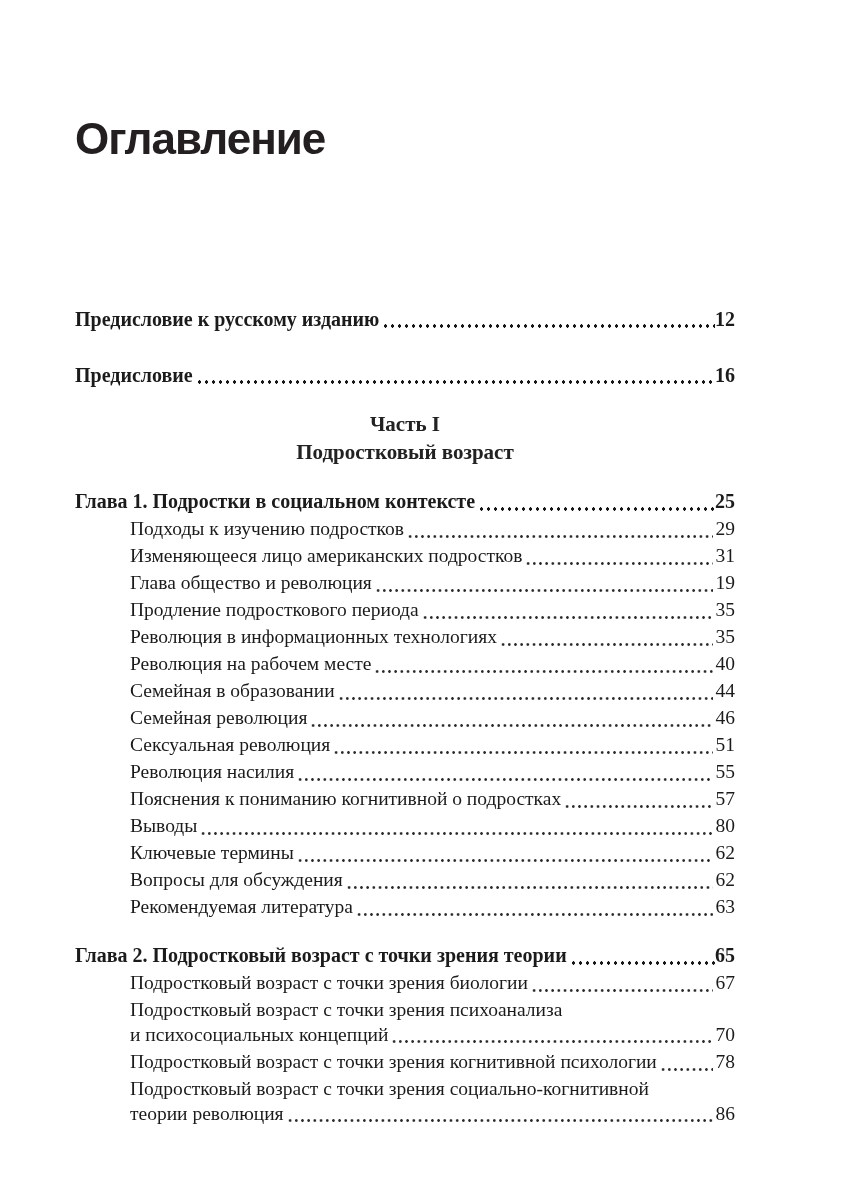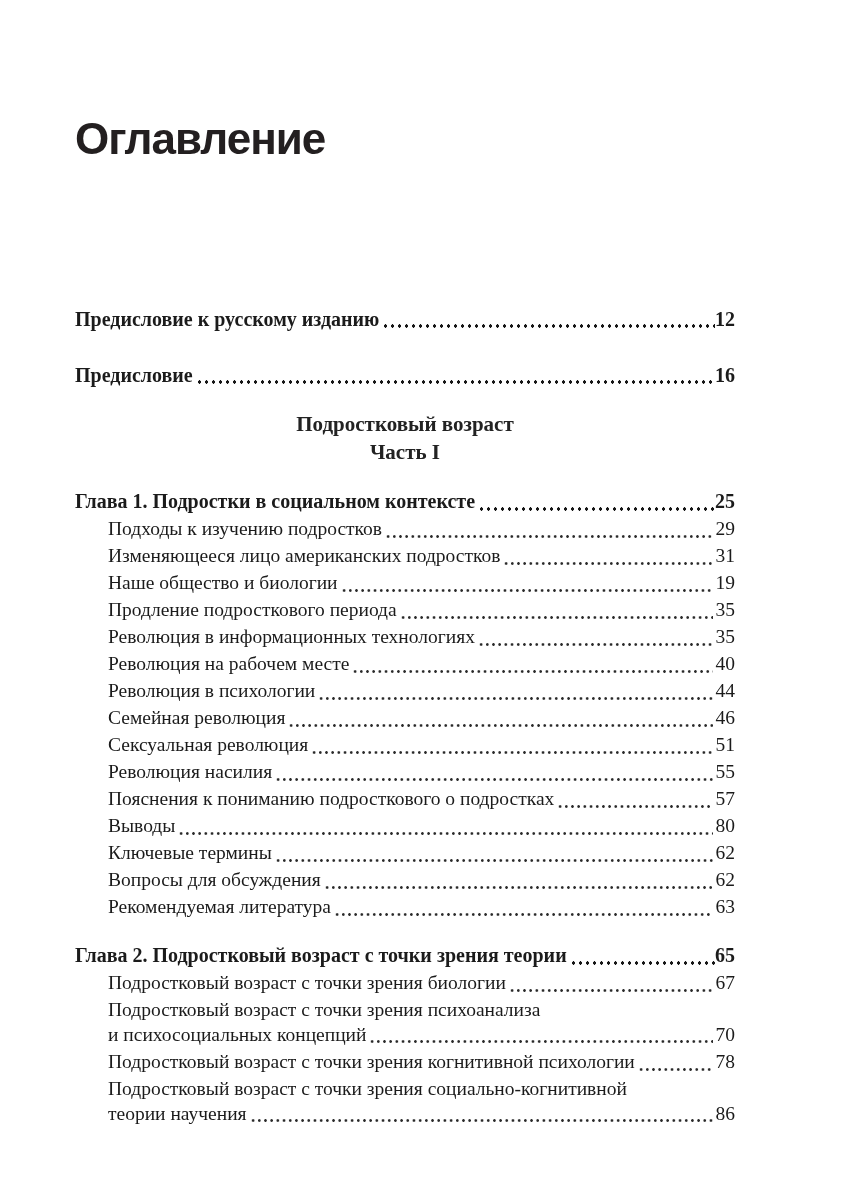--- a/index.html
+++ b/index.html
@@ -36,21 +36,21 @@
   .fm + .fm{margin-top:30px;}
   .part-heading{
     margin-top:22px;text-align:center;
     font-weight:bold;font-size:21px;line-height:28px;color:#222;
   }
   .chapter-heading{font-size:20px;line-height:27px;margin-top:22px;}
   .chapter + .chapter{margin-top:0;font-family:Liberation Serif, serif;}
   .chapter .chapter-heading{margin-top:22px;}
   #chapters .chapter:first-child .chapter-heading{margin-top:22px;}
   .entry{font-size:19.5px;line-height:27px;}
-  .indent{margin-left:33px;}
+  .indent{margin-left:55px;}
   .toc-multi{font-size:19.5px;line-height:25px;padding:1px 0;}
   .toc-multi .toc-line{white-space:nowrap;}
 </style>
 </head>
 <body>
 
 <div class="page">
   <h1 class="page-title">Оглавление</h1>
 
   <div class="frontmatter" id="frontmatter">
@@ -60,83 +60,83 @@
         <span class="toc-page">12</span>
       </div>
       <div class="toc-row fm bold">
         <span class="toc-label">Предисловие</span>
         <span class="leader"></span>
         <span class="toc-page">16</span>
       </div>
     </div>
 
   <div class="part-heading">
+    <div>Часть I</div>
     <div>Подростковый возраст</div>
-    <div>Часть I</div>
   </div>
 
   <div id="chapters">
       <section class="chapter">
         <div class="toc-row chapter-heading bold">
           <span class="toc-label">Глава 1. Подростки в социальном контексте</span>
           <span class="leader"></span>
           <span class="toc-page">25</span>
         </div>
         <div class="toc-row entry indent">
           <span class="toc-label">Подходы к изучению подростков</span>
           <span class="leader"></span>
           <span class="toc-page">29</span>
         </div>
         <div class="toc-row entry indent">
           <span class="toc-label">Изменяющееся лицо американских подростков</span>
           <span class="leader"></span>
           <span class="toc-page">31</span>
         </div>
         <div class="toc-row entry indent">
-          <span class="toc-label">Наше общество и биологии</span>
+          <span class="toc-label">Глава общество и революция</span>
           <span class="leader"></span>
           <span class="toc-page">19</span>
         </div>
         <div class="toc-row entry indent">
           <span class="toc-label">Продление подросткового периода</span>
           <span class="leader"></span>
           <span class="toc-page">35</span>
         </div>
         <div class="toc-row entry indent">
           <span class="toc-label">Революция в информационных технологиях</span>
           <span class="leader"></span>
           <span class="toc-page">35</span>
         </div>
         <div class="toc-row entry indent">
           <span class="toc-label">Революция на рабочем месте</span>
           <span class="leader"></span>
           <span class="toc-page">40</span>
         </div>
         <div class="toc-row entry indent">
-          <span class="toc-label">Революция в психологии</span>
+          <span class="toc-label">Семейная в образовании</span>
           <span class="leader"></span>
           <span class="toc-page">44</span>
         </div>
         <div class="toc-row entry indent">
           <span class="toc-label">Семейная революция</span>
           <span class="leader"></span>
           <span class="toc-page">46</span>
         </div>
         <div class="toc-row entry indent">
           <span class="toc-label">Сексуальная революция</span>
           <span class="leader"></span>
           <span class="toc-page">51</span>
         </div>
         <div class="toc-row entry indent">
           <span class="toc-label">Революция насилия</span>
           <span class="leader"></span>
           <span class="toc-page">55</span>
         </div>
         <div class="toc-row entry indent">
-          <span class="toc-label">Пояснения к пониманию подросткового о подростках</span>
+          <span class="toc-label">Пояснения к пониманию когнитивной о подростках</span>
           <span class="leader"></span>
           <span class="toc-page">57</span>
         </div>
         <div class="toc-row entry indent">
           <span class="toc-label">Выводы</span>
           <span class="leader"></span>
           <span class="toc-page">80</span>
         </div>
         <div class="toc-row entry indent">
           <span class="toc-label">Ключевые термины</span>
@@ -174,20 +174,20 @@
           </div>
         </div>
         <div class="toc-row entry indent">
           <span class="toc-label">Подростковый возраст с точки зрения когнитивной психологии</span>
           <span class="leader"></span>
           <span class="toc-page">78</span>
         </div>
         <div class="toc-multi indent">
           <div class="toc-line">Подростковый возраст с точки зрения социально-когнитивной</div>
           <div class="toc-row ">
-            <span class="toc-label">теории научения</span>
+            <span class="toc-label">теории революция</span>
             <span class="leader"></span>
             <span class="toc-page">86</span>
           </div>
         </div>
       </section>
     </div>
 </div>
 
 </body></html>

